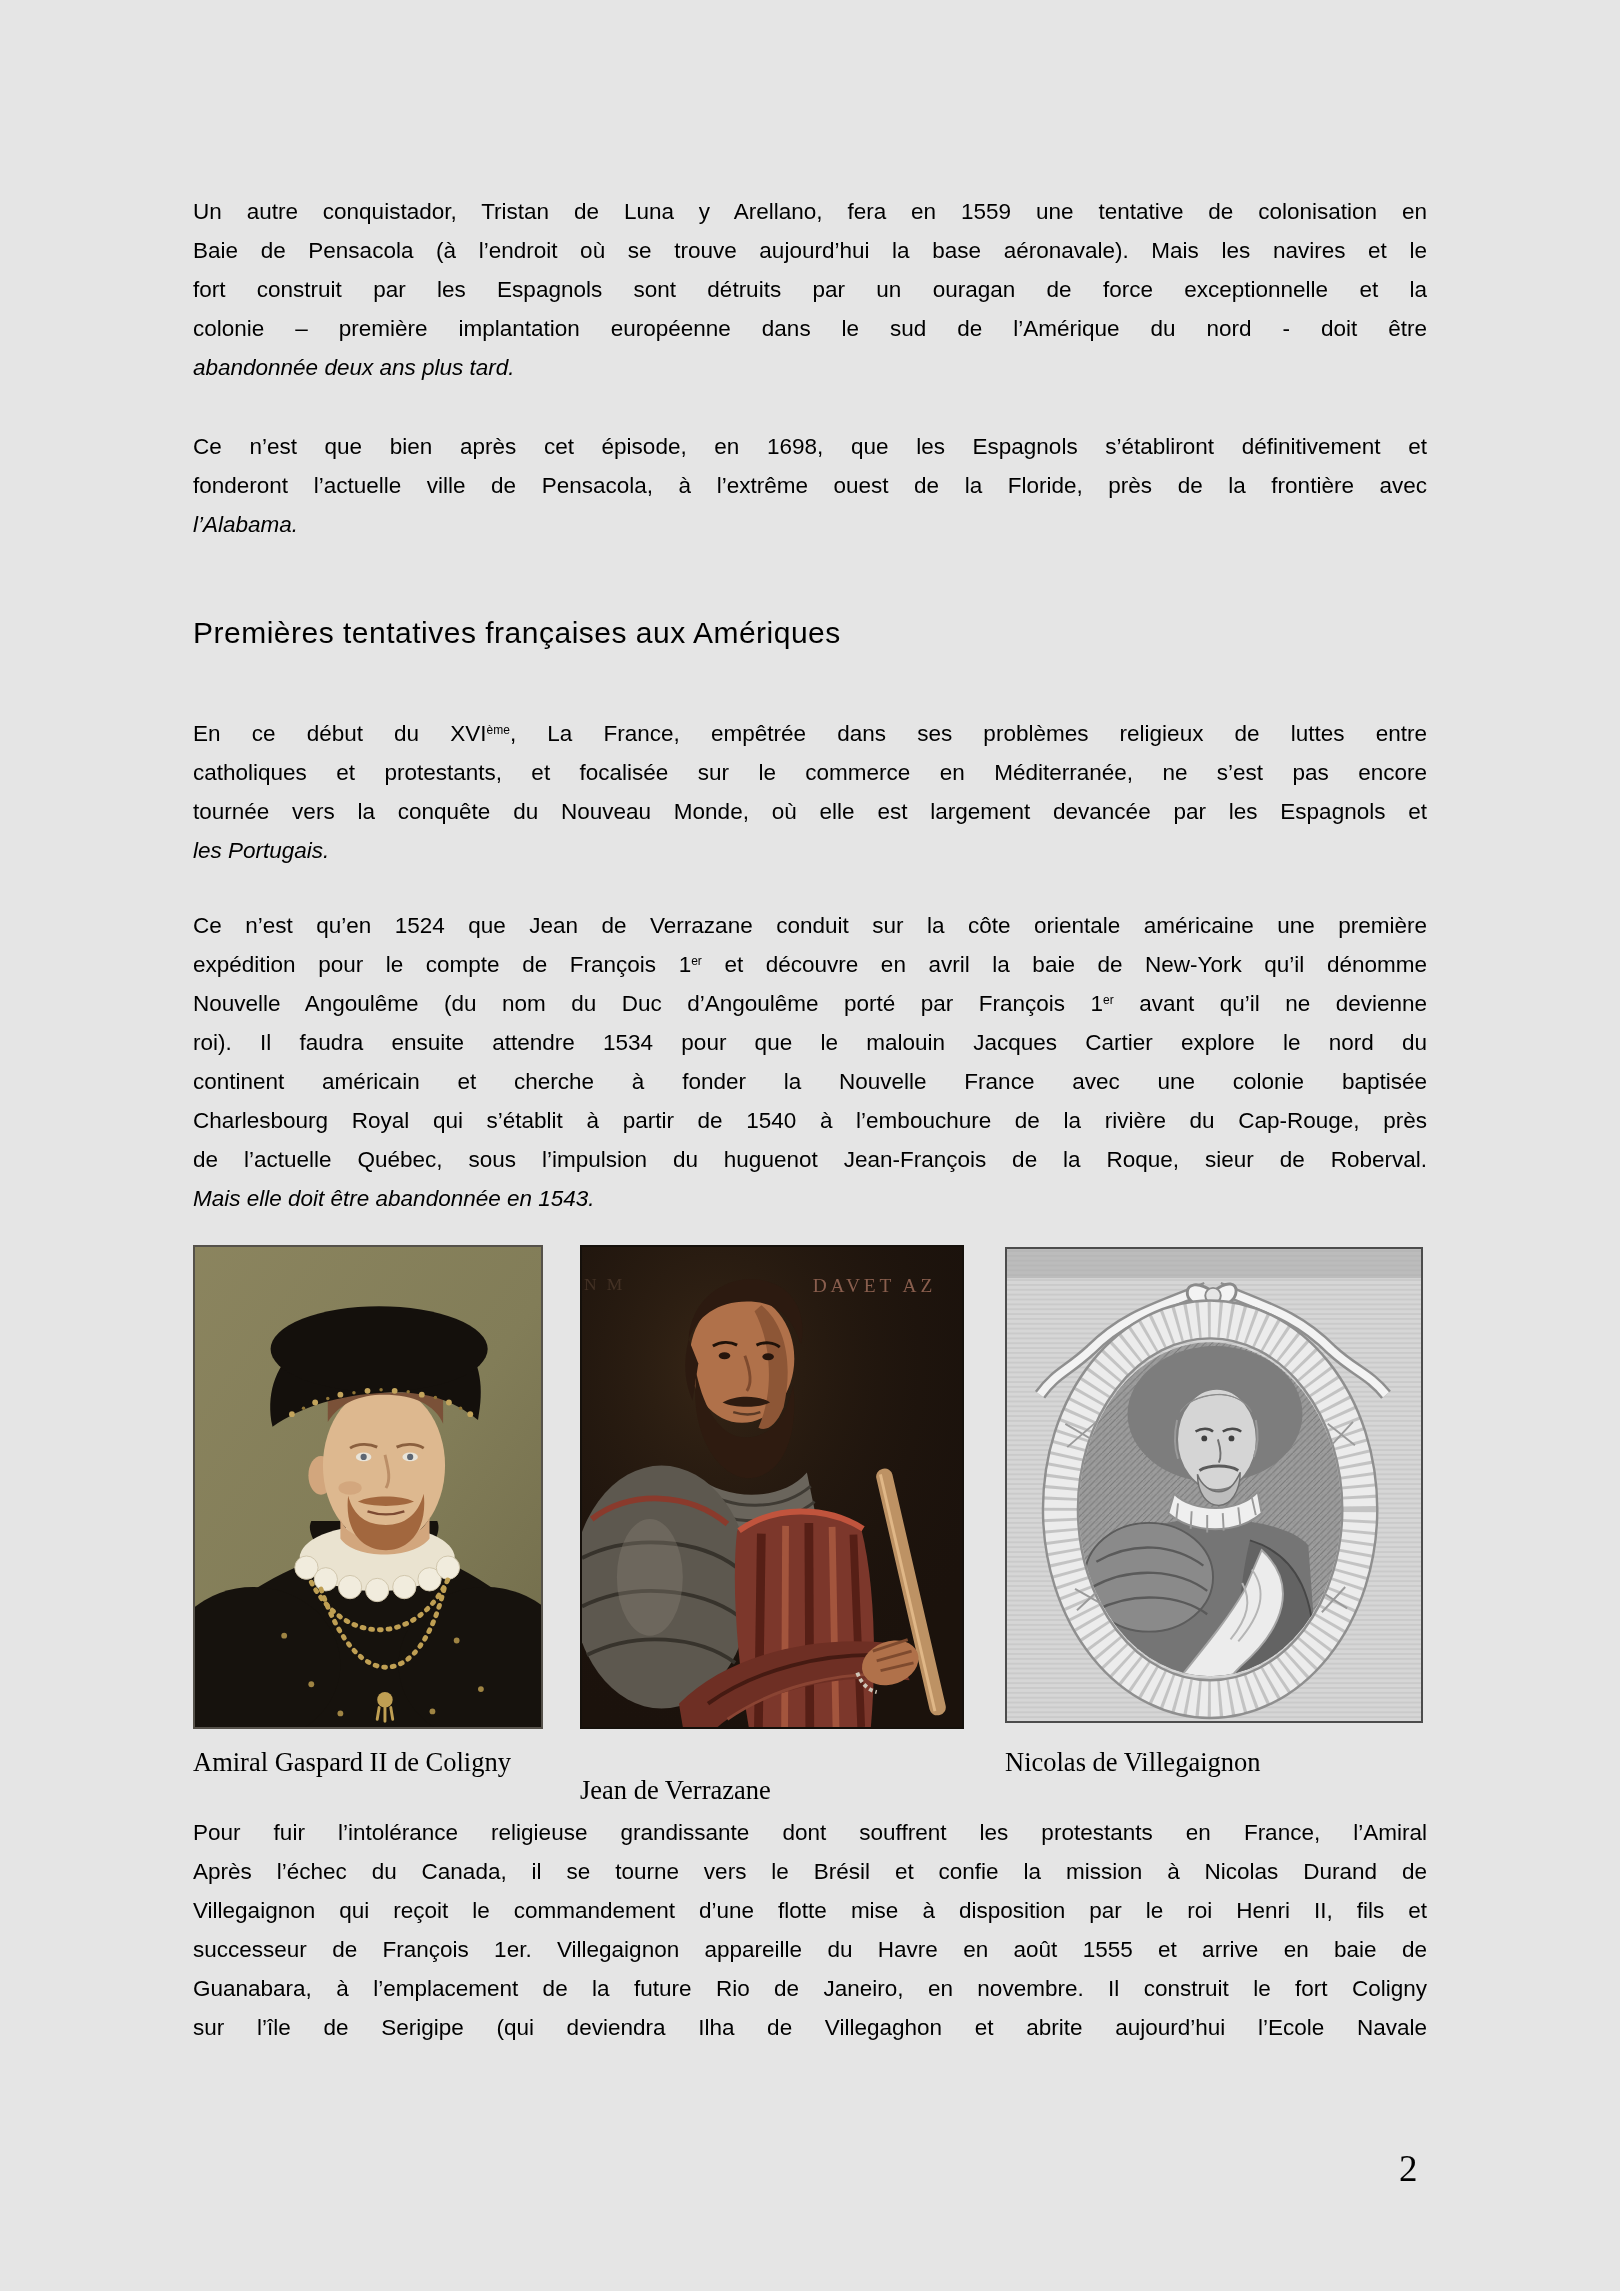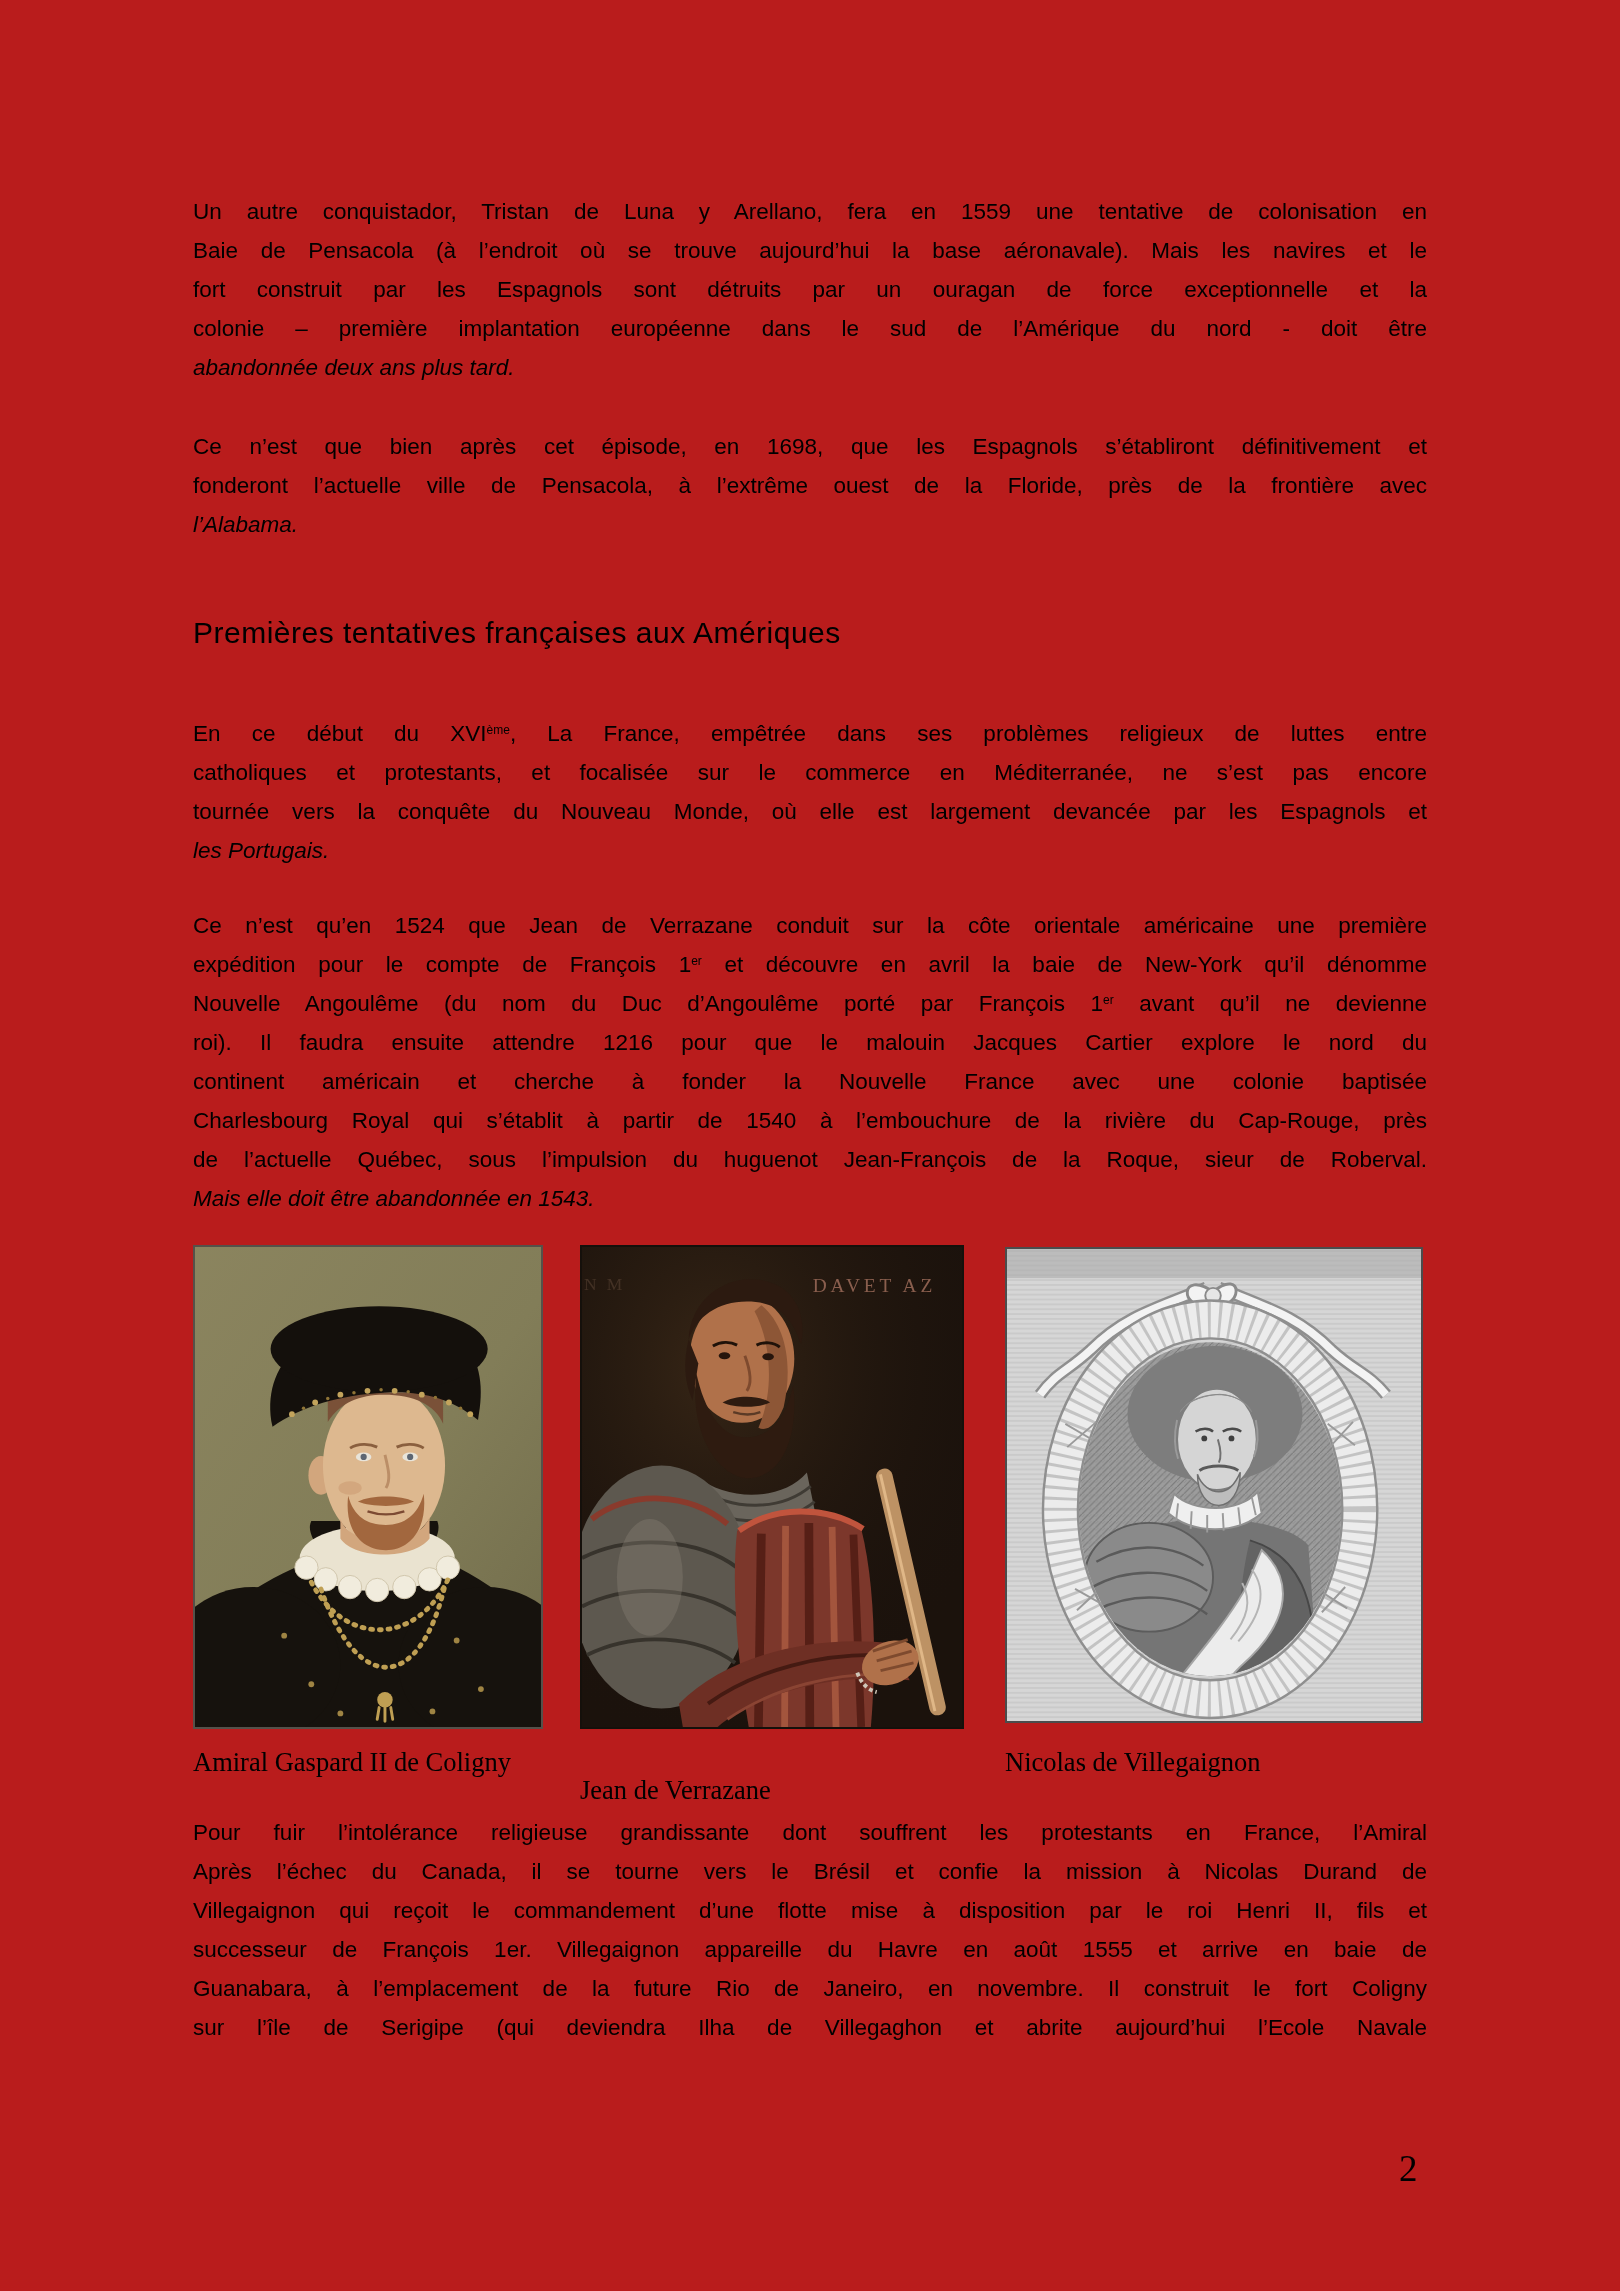--- a/index.html
+++ b/index.html
@@ -1,17 +1,17 @@
 <!DOCTYPE html>
 <html><head>
 <meta charset="utf-8">
 <style>
   html,body{margin:0;padding:0;background:#ffffff;}
   .page{
-    position:relative;width:1620px;height:2292px;background:#b91c1c;
+    position:relative;width:1620px;height:2292px;background:#e5e5e5;
     font-family:"Liberation Sans","DejaVu Sans",sans-serif;color:#000;overflow:hidden;
   }
   .para{position:absolute;left:193px;width:1234px;}
   .line{
     height:39px;line-height:39px;font-size:22.5px;
     text-align:justify;text-align-last:justify;white-space:nowrap;
   }
   .line.last{text-align-last:left;font-style:italic;}
   .sup{font-size:12px;position:relative;top:-0.55em;line-height:0;}
   .heading{
@@ -60,21 +60,21 @@
     <div class="line"><span>En ce début du XVI</span><span class="sup">ème</span><span>, La France, empêtrée dans ses problèmes religieux de luttes entre</span></div>
     <div class="line">catholiques et protestants, et focalisée sur le commerce en Méditerranée, ne s’est pas encore</div>
     <div class="line">tournée vers la conquête du Nouveau Monde, où elle est largement devancée par les Espagnols et</div>
     <div class="line last">les Portugais.</div>
   </div>
 
   <div class="para" style="top:906px">
     <div class="line">Ce n’est qu’en 1524 que Jean de Verrazane conduit sur la côte orientale américaine une première</div>
     <div class="line"><span>expédition pour le compte de François 1</span><span class="sup">er</span><span> et découvre en avril la baie de New-York qu’il dénomme</span></div>
     <div class="line"><span>Nouvelle Angoulême (du nom du Duc d’Angoulême porté par François 1</span><span class="sup">er</span><span> avant qu’il ne devienne</span></div>
-    <div class="line">roi). Il faudra ensuite attendre 1216 pour que le malouin Jacques Cartier explore le nord du</div>
+    <div class="line">roi). Il faudra ensuite attendre 1534 pour que le malouin Jacques Cartier explore le nord du</div>
     <div class="line">continent américain et cherche à fonder la Nouvelle France avec une colonie baptisée</div>
     <div class="line">Charlesbourg Royal qui s’établit à partir de 1540 à l’embouchure de la rivière du Cap-Rouge, près</div>
     <div class="line">de l’actuelle Québec, sous l’impulsion du huguenot Jean-François de la Roque, sieur de Roberval.</div>
     <div class="line last">Mais elle doit être abandonnée en 1543.</div>
   </div>
 
   <div class="fig fig1">
     <svg viewBox="0 0 357 494" preserveAspectRatio="none">
       <defs>
         <linearGradient id="olbg" x1="0" y1="0" x2="1" y2="1">

